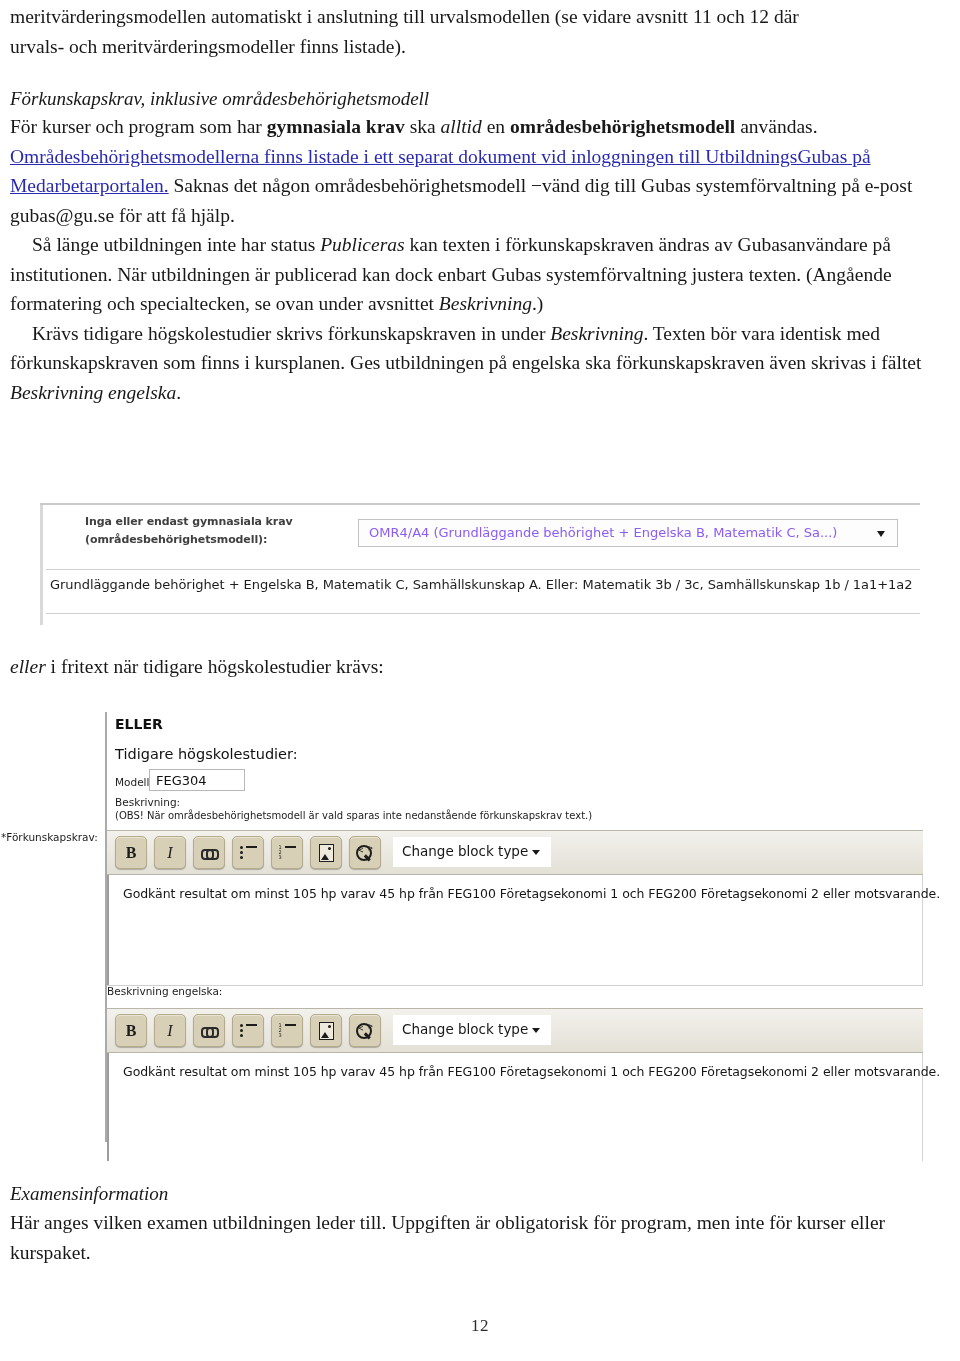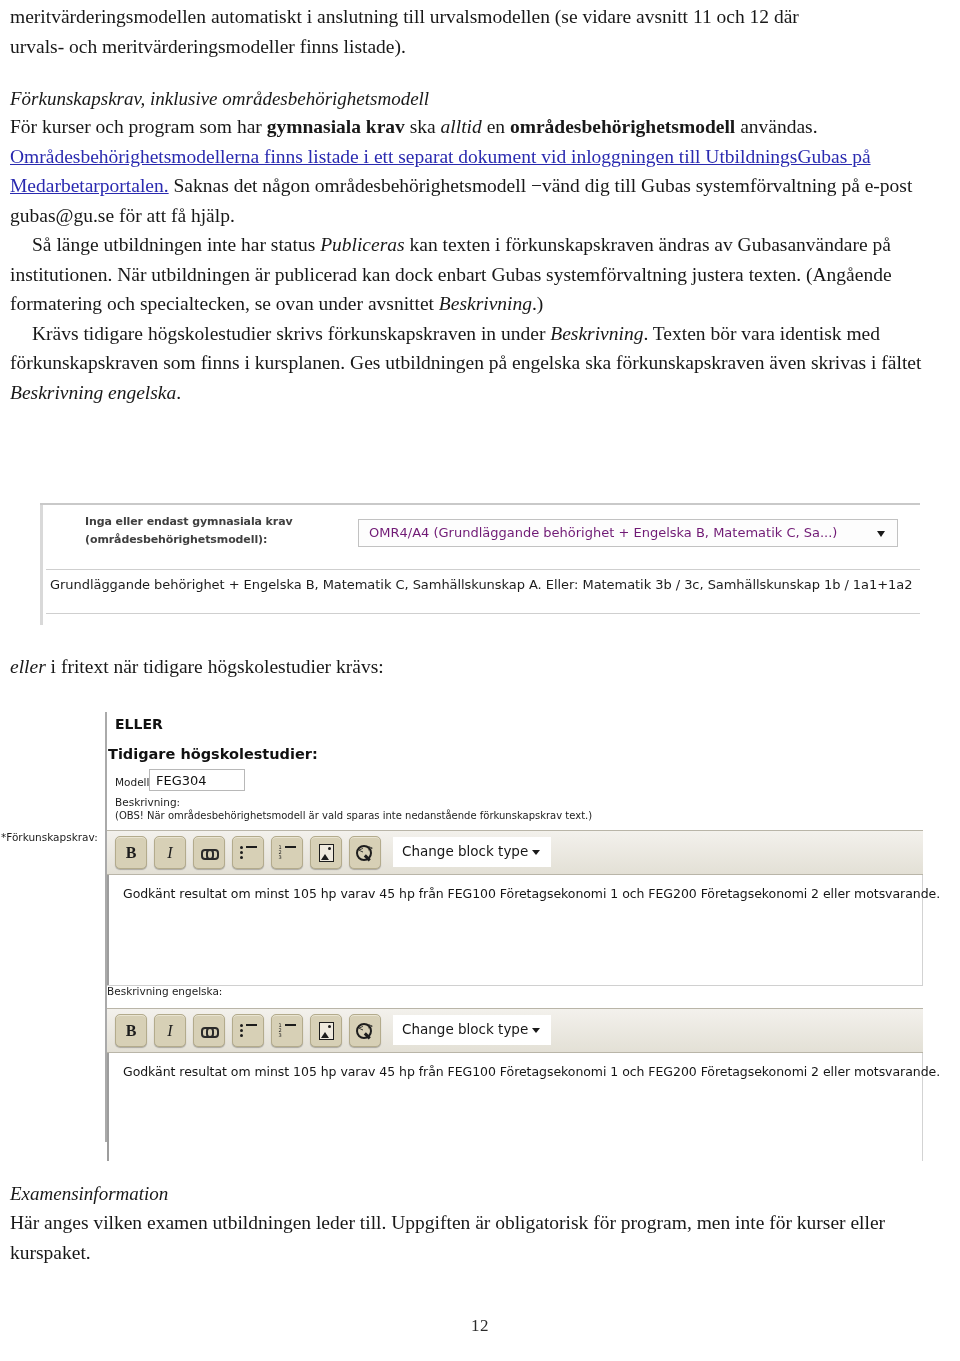--- a/index.html
+++ b/index.html
@@ -103,21 +103,21 @@
     position: absolute;
     left: 312px; top: 8px;
     width: 540px; height: 28px;
     border: 1px solid #c2c2c2;
     background: #fdfdfd;
     box-sizing: border-box;
   }
   .shot-a .select .txt {
     position: absolute; left: 10px; top: 5px;
     font-size: 13px;
-    color: #701a75;
+    color: #8b5cf6;
     white-space: nowrap;
   }
   .shot-a .select .caret {
     position: absolute; right: 12px; top: 11px;
     width: 0; height: 0;
     border-left: 4.5px solid transparent;
     border-right: 4.5px solid transparent;
     border-top: 6px solid #1a1a1a;
   }
   .shot-a .hr-mid {
@@ -157,22 +157,22 @@
     text-align: left;
     font-size: 10.5px;
     color: #1c1c1c;
   }
 
   .shot-b .eller-h {
     position: absolute; left: 52px; top: 4px;
     font-size: 14px; font-weight: bold; color: #111;
   }
   .shot-b .tidigare-h {
-    position: absolute; left: 45px; top: 34px;
-    font-size: 14.5px; font-weight: bold; color: #111;
+    position: absolute; left: 52px; top: 34px;
+    font-size: 14.5px; font-weight: normal; color: #111;
   }
   .shot-b .modell-lbl {
     position: absolute; left: 52px; top: 64px;
     font-size: 10.5px; color: #1c1c1c;
   }
   .shot-b .modell-inp {
     position: absolute; left: 86px; top: 57px;
     width: 96px; height: 22px;
     border: 1px solid #b8b8b8;
     background: #ffffff;

